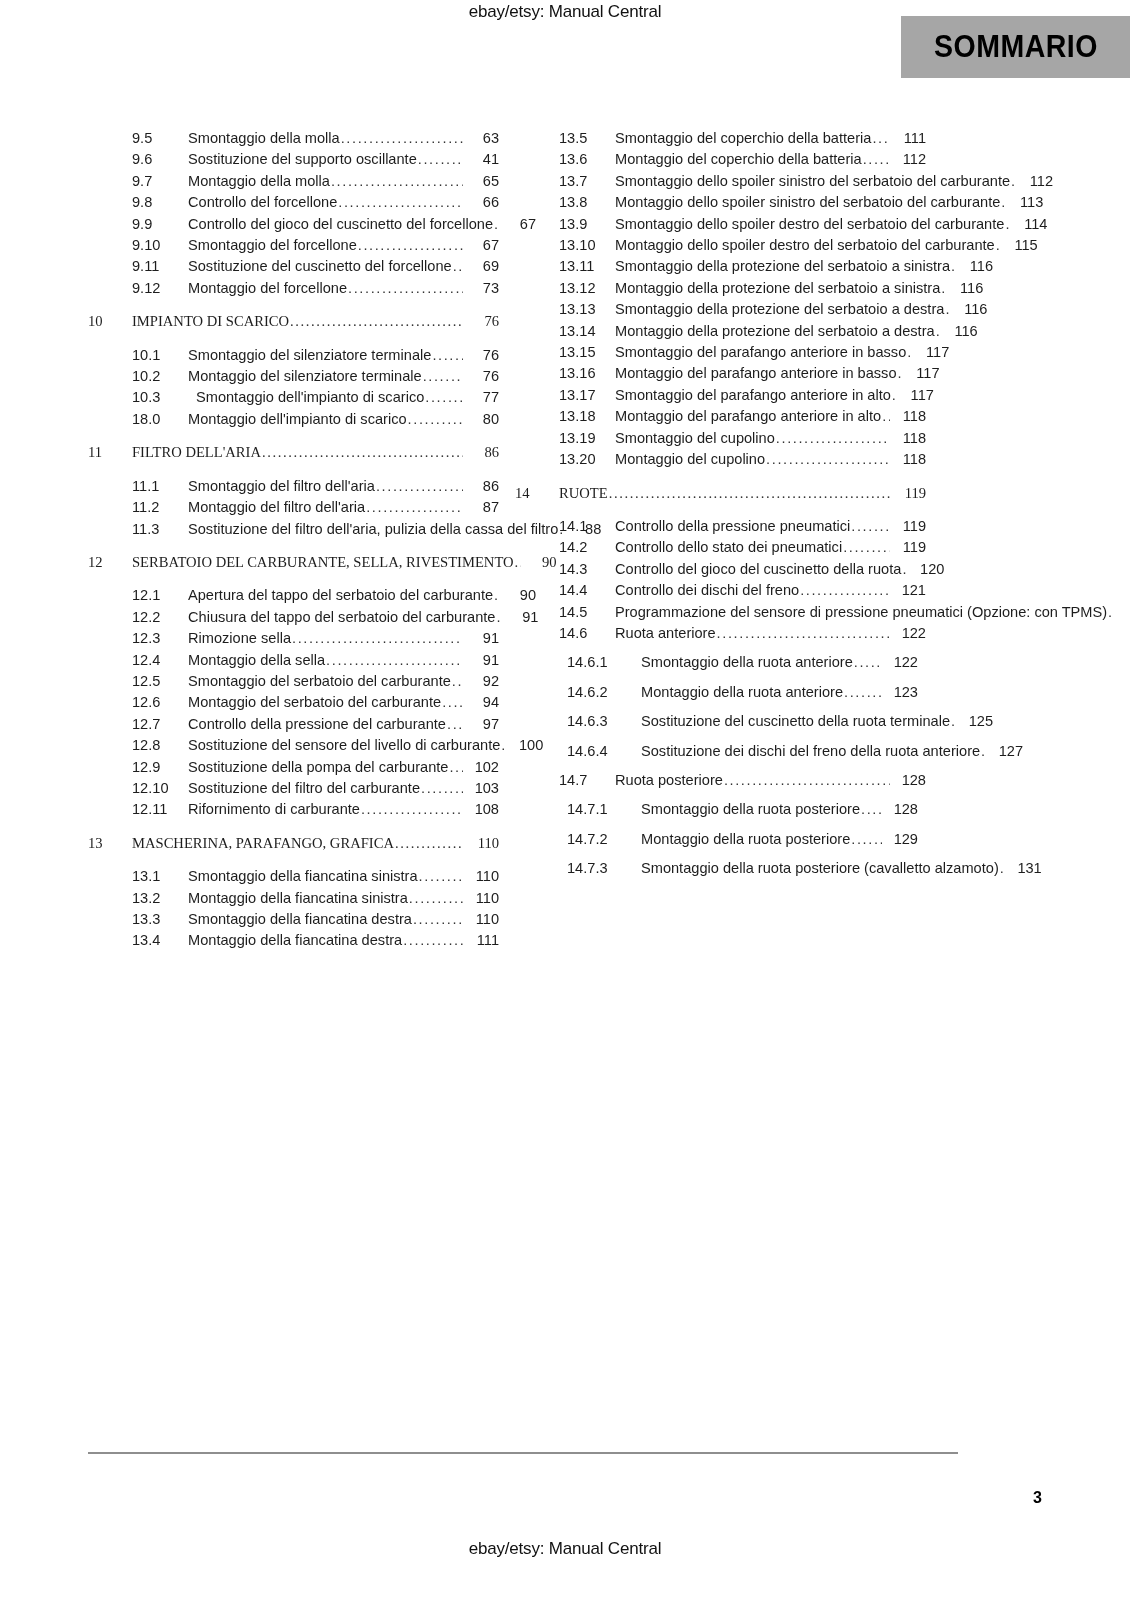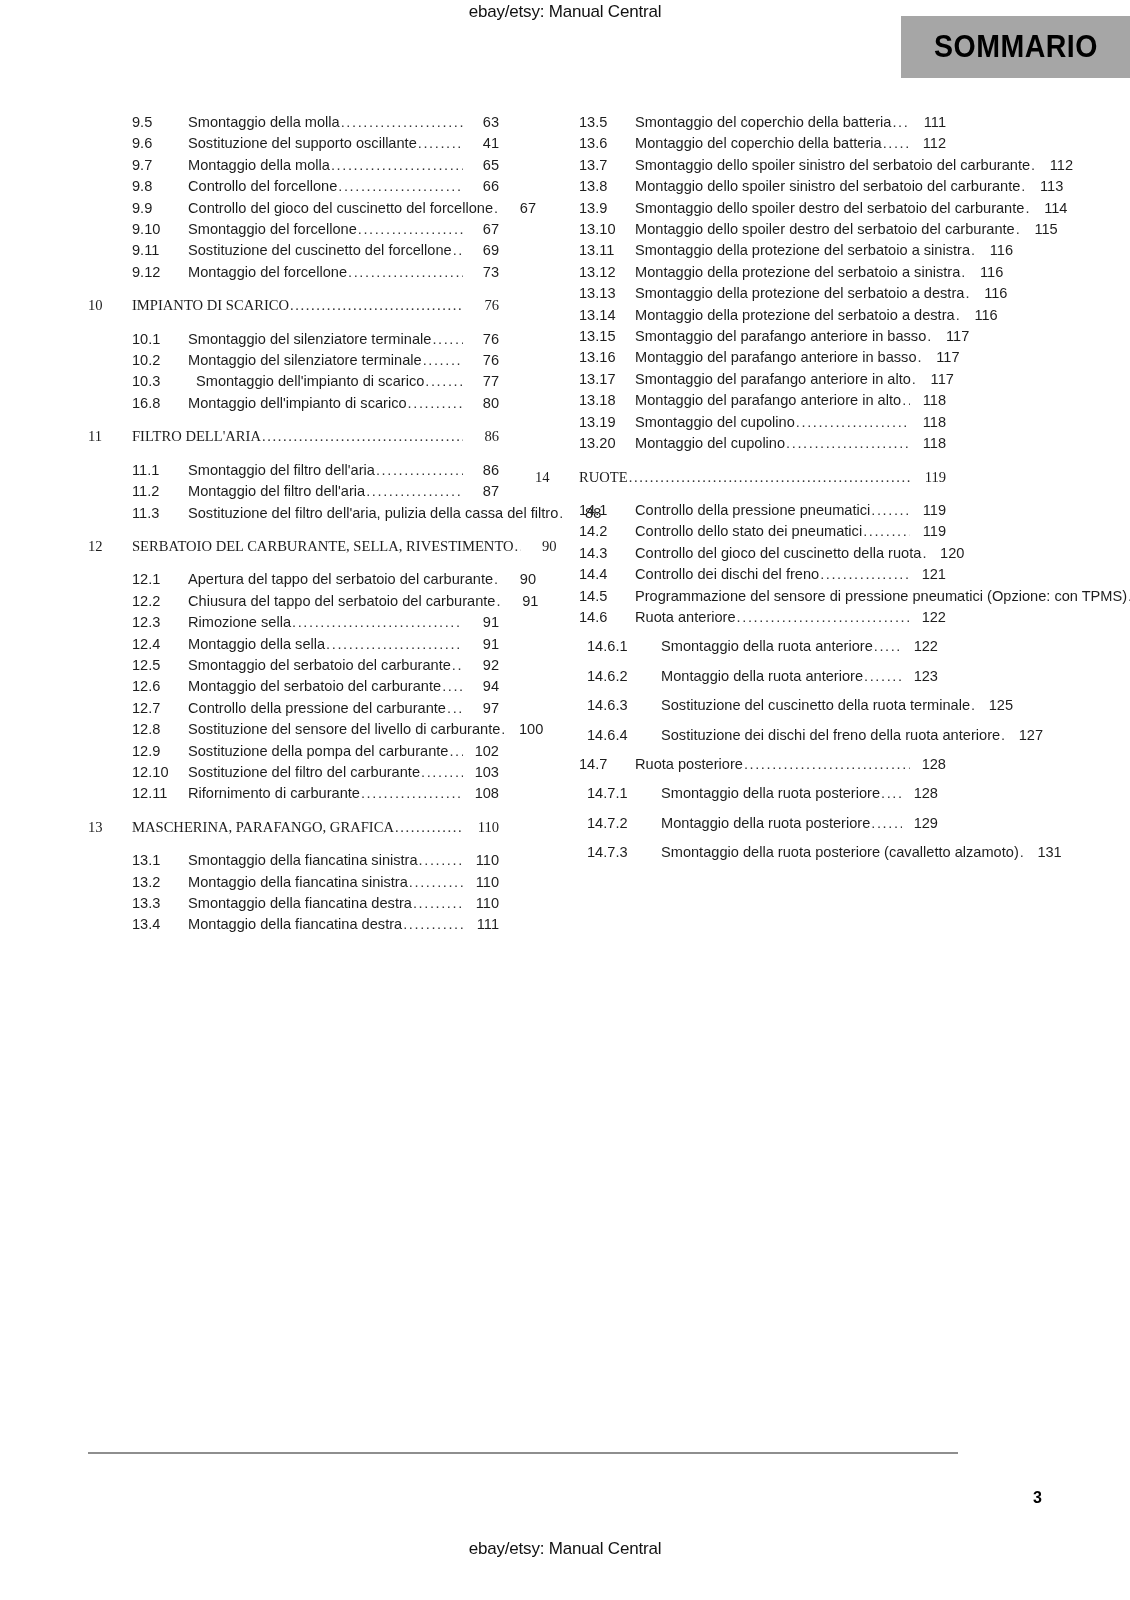--- a/index.html
+++ b/index.html
@@ -51,25 +51,25 @@
     font-weight: bold;
     font-size: 31px;
     letter-spacing: 0.5px;
     color: #000;
     transform: scaleX(0.92);
   }
 
   
   .toc-wrap {
     position: absolute;
-    top: 112px;
+    top: 128px;
     left: 0;
     width: 942px;
     display: flex;
-    gap: 36px;
+    gap: 16px;
   }
   .toc-col {
     width: 411px;
   }
   .toc-col.left  { margin-left: 88px; }
   .toc-col.right { margin-left: 0px; }
 
   
   .toc-row {
     display: flex;
@@ -293,21 +293,21 @@
         <span class="num">10.3</span>
         <div class="body">
           <div class="leader-line">
             <span class="leader-text" style="white-space: normal; margin-left: 8px;">Smontaggio dell'impianto di scarico</span>
             <span class="dots">..........................................................................................</span>
             <span class="pageno">77</span>
           </div>
         </div>
       </div>
       <div class="toc-row sub">
-        <span class="num">16.8</span>
+        <span class="num">18.0</span>
         <div class="body">
           <div class="leader-line">
             <span class="leader-text" style="white-space: normal;">Montaggio dell'impianto di scarico</span>
             <span class="dots">..........................................................................................</span>
             <span class="pageno">80</span>
           </div>
         </div>
       </div>
       <div class="toc-row chapter">
         <span class="num">11</span>

